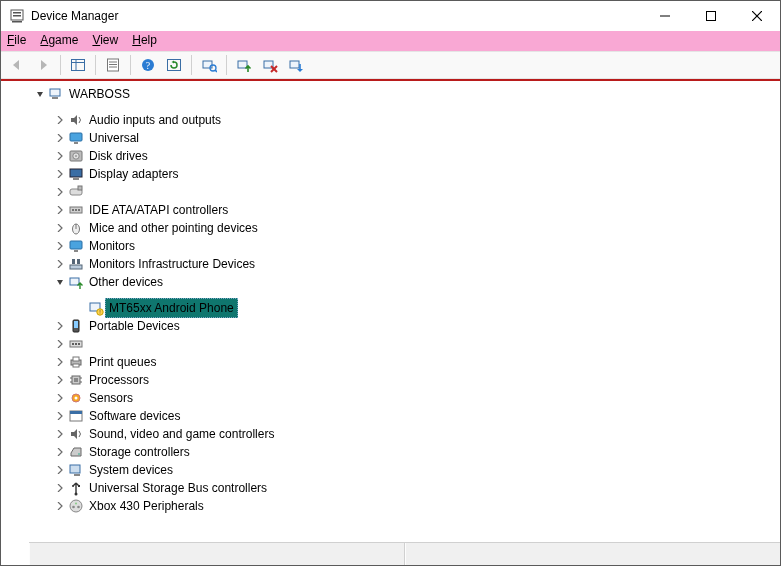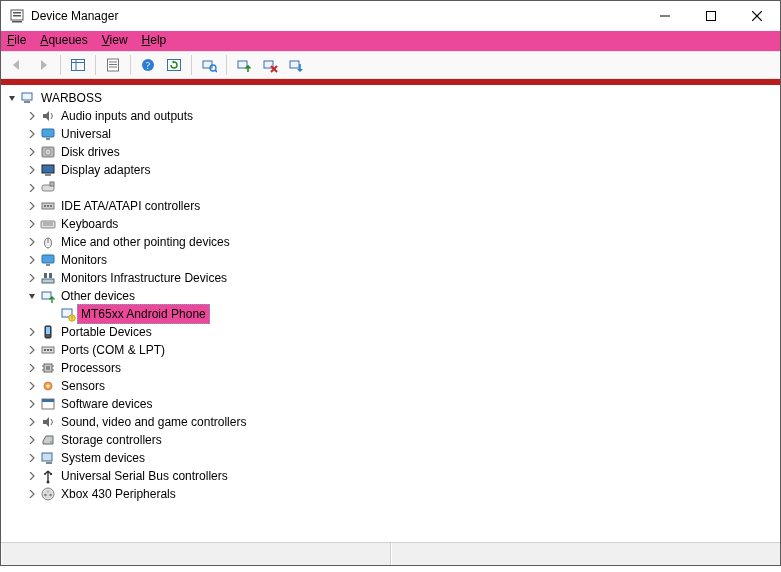--- a/index.html
+++ b/index.html
@@ -48,21 +48,21 @@
     justify-content: center;
     color: #222;
   }
   .win-btn svg { width: 10px; height: 10px; }
   .menubar {
     height: 20px;
     display: flex;
     align-items: center;
     padding: 0 6px 2px 6px;
     gap: 14px;
-    background: #ec4899;
+    background: #f9a8d4;
   }
   .menu-item-wrap { display: inline-block; }
   .menu-text { }
   .toolbar {
     height: 28px;
     display: flex;
     align-items: center;
     padding: 0 4px;
     background: #f9f9f9;
     border-top: 1px solid #e5e5e5;
@@ -80,21 +80,22 @@
     width: 1px; height: 20px;
     background: #d0d0d0;
     margin: 0 3px;
   }
   .toolbar .tb-btn.disabled { opacity: 0.45; }
   .toolbar svg { width: 16px; height: 16px; }
   .content {
     flex: 1;
     display: flex;
     flex-direction: column;
-    border-top: 6px solid #b91c1c;
+    border-top: 2px solid #b91c1c;
+    padding-left: 28px;
   }
   .tree-area {
     flex: 1;
     overflow: auto;
     padding: 4px 2px 4px 2px;
     background: #fff;
   }
   .status-area {
     height: 23px;
     background: #f0f0f0;
@@ -105,21 +106,21 @@
   .status-cell {
     flex:1;
     border-right:1px solid #d0d0d0;
     border-left:1px solid #fdfdfd;
   }
   ul.tree, ul.tree ul {
     list-style: none;
     margin: 0;
     padding: 0;
   }
-  ul.tree ul { padding-left: 20px; }
+  ul.tree ul { padding-left: 20px; margin-top: 8px; }
   li.node {
     white-space: nowrap;
     line-height: 18px;
   }
   .row {
     display: flex;
     align-items: center;
     height: 18px;
     padding-left: 2px;
   }
@@ -137,21 +138,21 @@
     display: inline-flex;
     align-items: center;
     justify-content: center;
   }
   .node-icon svg { width: 16px; height: 16px; }
   .node-label {
     padding: 0 3px;
     border: 1px solid transparent;
   }
   .selected .node-label {
-    background: #ec4899;
+    background: #0f766e;
     border: 1px dotted #7aa7c7;
     text-align: center;
   }
 </style>
 </head>
 <body>
 
 <div class="window">
   <div class="titlebar">
     <span class="title-icon">
@@ -178,21 +179,21 @@
         <svg viewBox="0 0 10 10">
             <line x1="0" y1="0" x2="10" y2="10" stroke="#000" stroke-width="1.2"></line>
             <line x1="10" y1="0" x2="0" y2="10" stroke="#000" stroke-width="1.2"></line>
           </svg>
       </div>
     </div>
   </div>
 
   <div class="menubar">
     <span class="menu-item-wrap"><span class="menu-text"><span style="text-decoration:underline" title="File">F</span><span>ile</span></span></span>
-    <span class="menu-item-wrap"><span class="menu-text"><span style="text-decoration:underline">A</span><span>queues</span></span></span>
+    <span class="menu-item-wrap"><span class="menu-text"><span style="text-decoration:underline">A</span><span>game</span></span></span>
     <span class="menu-item-wrap"><span class="menu-text"><span style="text-decoration:underline">V</span><span>iew</span></span></span>
     <span class="menu-item-wrap"><span class="menu-text"><span style="text-decoration:underline">H</span><span>elp</span></span></span>
   </div>
 
   <div class="toolbar">
     <span class="tb-btn disabled" title="Back">
       <svg viewBox="0 0 16 16">
           <path d="M10 3 L4 8 L10 13 Z" fill="#666"></path>
         </svg>
     </span>
@@ -382,37 +383,20 @@
               </li>
               <li class="node">
                 <div class="row">
                   <span class="twisty">
                     <svg viewBox="0 0 8 8">
                       <path d="M2 0 L6 4 L2 8" fill="none" stroke="#6b6b6b" stroke-width="1.2"></path>
                     </svg>
                   </span>
                   <span class="node-icon">
                     <svg viewBox="0 0 16 16">
-                      <rect x="1" y="5" width="14" height="7" rx="1" fill="#ddd" stroke="#888"></rect>
-                      <line x1="3" y1="7" x2="13" y2="7" stroke="#888"></line>
-                      <line x1="3" y1="9" x2="13" y2="9" stroke="#888"></line>
-                    </svg>
-                  </span>
-                  <span class="node-label">Keyboards</span>
-                </div>
-              </li>
-              <li class="node">
-                <div class="row">
-                  <span class="twisty">
-                    <svg viewBox="0 0 8 8">
-                      <path d="M2 0 L6 4 L2 8" fill="none" stroke="#6b6b6b" stroke-width="1.2"></path>
-                    </svg>
-                  </span>
-                  <span class="node-icon">
-                    <svg viewBox="0 0 16 16">
                       <ellipse cx="8" cy="9" rx="3.5" ry="5" fill="#eee" stroke="#777"></ellipse>
                       <line x1="8" y1="4" x2="8" y2="9" stroke="#777"></line>
                     </svg>
                   </span>
                   <span class="node-label">Mice and other pointing devices</span>
                 </div>
               </li>
               <li class="node">
                 <div class="row">
                   <span class="twisty">
@@ -501,21 +485,37 @@
                     </svg>
                   </span>
                   <span class="node-icon">
                     <svg viewBox="0 0 16 16">
                       <rect x="2" y="5" width="12" height="6" fill="#ddd" stroke="#777"></rect>
                       <circle cx="5" cy="8" r="1" fill="#333"></circle>
                       <circle cx="8" cy="8" r="1" fill="#333"></circle>
                       <circle cx="11" cy="8" r="1" fill="#333"></circle>
                     </svg>
                   </span>
-                  <span class="node-label">Ports (COM &amp; LPT)</span>
+                </div>
+              </li>
+              <li class="node">
+                <div class="row">
+                  <span class="twisty">
+                    <svg viewBox="0 0 8 8">
+                      <path d="M2 0 L6 4 L2 8" fill="none" stroke="#6b6b6b" stroke-width="1.2"></path>
+                    </svg>
+                  </span>
+                  <span class="node-icon">
+                    <svg viewBox="0 0 16 16">
+                      <rect x="3" y="6" width="10" height="5" fill="#bbb" stroke="#666"></rect>
+                      <rect x="5" y="3" width="6" height="4" fill="#fff" stroke="#777"></rect>
+                      <rect x="5" y="10" width="6" height="3" fill="#fff" stroke="#777"></rect>
+                    </svg>
+                  </span>
+                  <span class="node-label">Print queues</span>
                 </div>
               </li>
               <li class="node">
                 <div class="row">
                   <span class="twisty">
                     <svg viewBox="0 0 8 8">
                       <path d="M2 0 L6 4 L2 8" fill="none" stroke="#6b6b6b" stroke-width="1.2"></path>
                     </svg>
                   </span>
                   <span class="node-icon">
@@ -619,21 +619,21 @@
                     </svg>
                   </span>
                   <span class="node-icon">
                     <svg viewBox="0 0 16 16">
                       <path d="M8 14 V3 M8 3 L5 6 M8 3 L11 6" stroke="#333" stroke-width="1.4" fill="none"></path>
                       <circle cx="8" cy="14" r="1.5" fill="#333"></circle>
                       <circle cx="5" cy="6" r="1" fill="#333"></circle>
                       <rect x="10" y="5" width="2" height="2" fill="#333"></rect>
                     </svg>
                   </span>
-                  <span class="node-label">Universal Serial Bus controllers</span>
+                  <span class="node-label">Universal Storage Bus controllers</span>
                 </div>
               </li>
               <li class="node">
                 <div class="row">
                   <span class="twisty">
                     <svg viewBox="0 0 8 8">
                       <path d="M2 0 L6 4 L2 8" fill="none" stroke="#6b6b6b" stroke-width="1.2"></path>
                     </svg>
                   </span>
                   <span class="node-icon">

